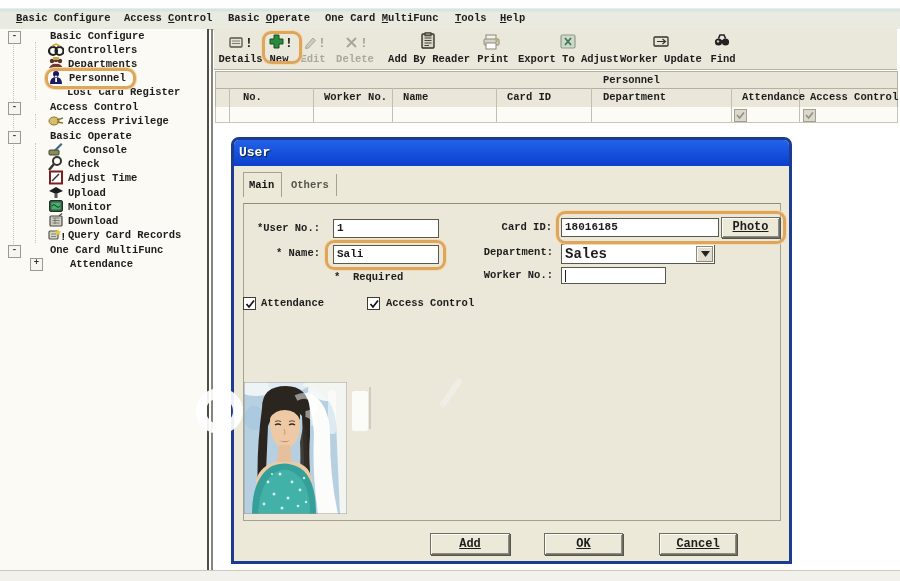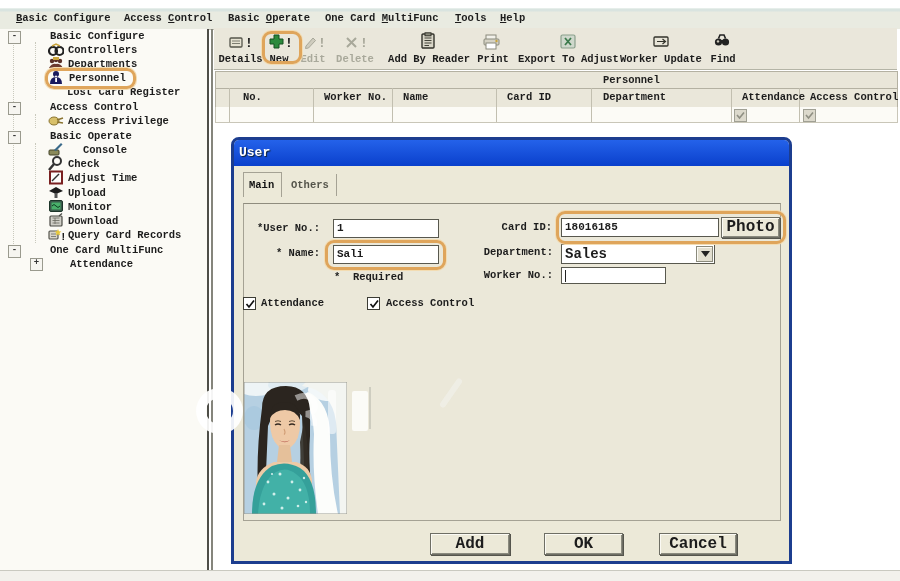--- a/index.html
+++ b/index.html
@@ -33,21 +33,21 @@
   #dlg{left:231px;top:137px;width:561px;height:427px;background:#ece9d8;border:3px solid #1c3d8f;border-radius:8px 8px 0 0;box-sizing:border-box;}
   #dtitle{position:absolute;left:0;top:0;width:100%;height:26px;border-radius:5px 5px 0 0;
     background:linear-gradient(#2462ea,#0a40cc);}
   #dtitle .tx{position:absolute;left:5px;top:5px;color:#fff;font-size:13px;font-weight:bold;text-shadow:1px 1px 1px #123;}
   .tab{position:absolute;font-size:10.5px;font-weight:bold;}
   .inp{position:absolute;background:#fff;border:1px solid #58584e;font-size:11px;font-weight:bold;
        line-height:17px;padding-left:3px;white-space:pre;}
   .lab{position:absolute;font-size:10.5px;font-weight:bold;text-align:right;white-space:pre;}
   .btn{position:absolute;background:#ece9d8;border:1px solid #6e6e64;
        box-shadow:inset 1px 1px 0 #fbfaf4, inset -1px -1px 0 #8a8a7e, 1px 1px 0 #55554d;
-       font-size:16px;font-weight:bold;text-align:center;}
+       font-size:12px;font-weight:bold;text-align:center;text-decoration:underline;}
   .cb{position:absolute;width:11px;height:11px;background:#fff;border:1px solid #3c3c34;}
   .cb svg{position:absolute;left:0px;top:0px;}
   
   .hl{position:absolute;border:3px solid #dfa55b;border-radius:9px;box-shadow:0 0 0 1px #f3dcb2;}
 </style>
 </head>
 <body>
 
 <div id="menubar" class="abs"></div>
 <div class="abs t mi" style="left:16px;top:11px"><u>B</u>asic Configure</div>

